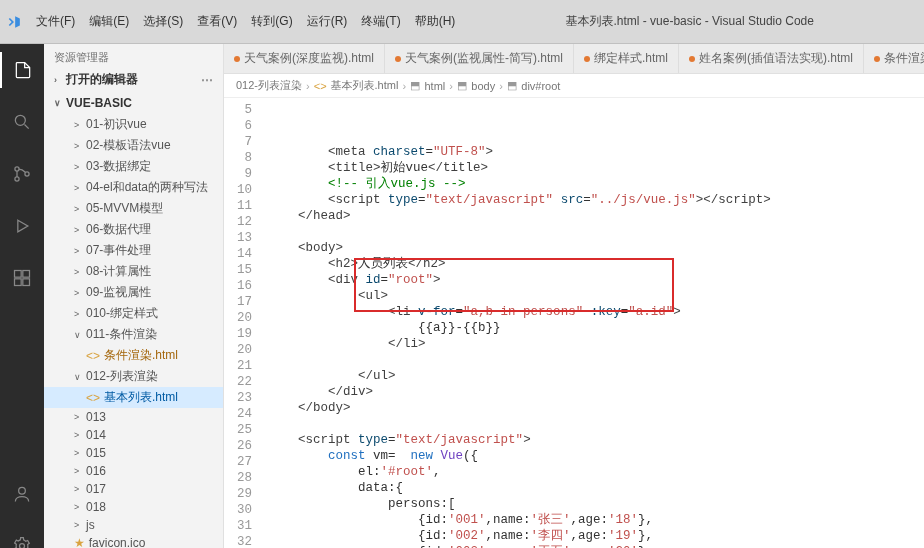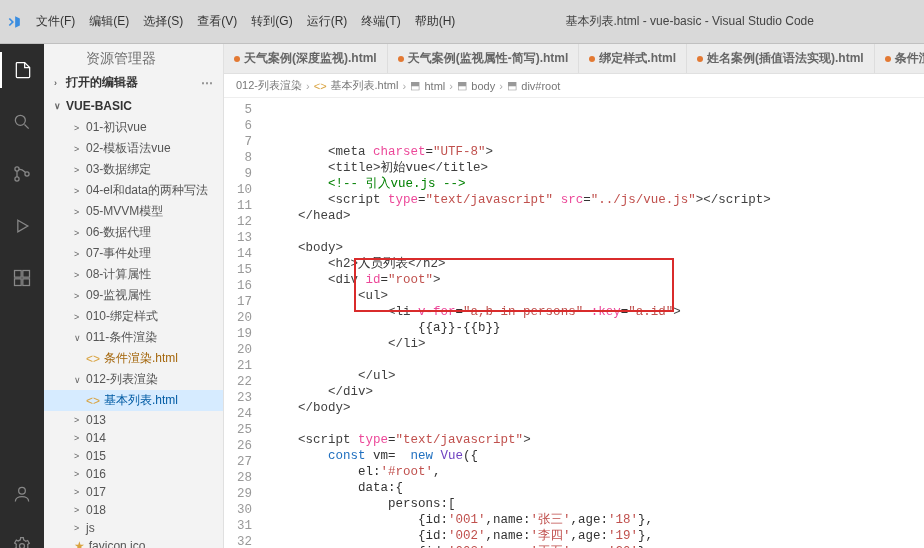--- a/index.html
+++ b/index.html
@@ -51,21 +51,21 @@
 }
 .ab-spacer { flex: 1; }
 
 .sidebar {
   width: 180px;
   background: #f3f3f3;
   border-right: 1px solid #e0e0e0;
   overflow-y: auto;
   font-size: 12px;
 }
-.sb-title { padding: 6px 10px 2px; color: #6f6f6f; font-size: 14px; margin-left: 32px; }
+.sb-title { padding: 6px 10px 2px; color: #6f6f6f; font-size: 11px; }
 .sb-header {
   padding: 4px 10px;
   font-weight: bold;
   color: #333;
   cursor: pointer;
   display: flex; align-items: center; gap: 4px;
 }
 .sb-list { list-style: none; }
 .sb-item {
   padding: 2px 6px 2px 30px;
@@ -88,21 +88,20 @@
   align-items: stretch;
   overflow: hidden;
 }
 .tab {
   display: flex; align-items: center;
   padding: 14px 10px; gap: 4px;
   font-size: 12px; color: #666;
   border-right: 1px solid #ddd;
   cursor: pointer;
   white-space: nowrap;
-  font-weight: bold;
 }
 .tab .dot { width: 6px; height: 6px; border-radius: 50%; background: #d9a340; }
 .tab .dot.html { background: #e37933; }
 
 .breadcrumb {
   display: flex; align-items: center; gap: 4px;
   padding: 4px 12px;
   font-size: 11px; color: #777;
   border-bottom: 1px solid #eee;
 }
@@ -121,21 +120,21 @@
 .gutter div { height: 16px; line-height: 16px; }
 .code {
   flex: 1;
   padding: 4px 0 4px 8px;
   white-space: pre;
   color: #333;
   position: relative;
 }
 .code div.line { height: 16px; line-height: 16px; }
 .tag { color: #404040; }
-.attr { color: #ec4899; }
+.attr { color: #0c4a6e; }
 .str { color: #c0504d; }
 .kw { color: #6f42c1; }
 .kw2 { color: #1f6fbf; }
 .comment { color: #008000; }
 .punc { color: #444; }
 
 .redbox {
   position: absolute;
   border: 2px solid #d92b2b;
   pointer-events: none;

